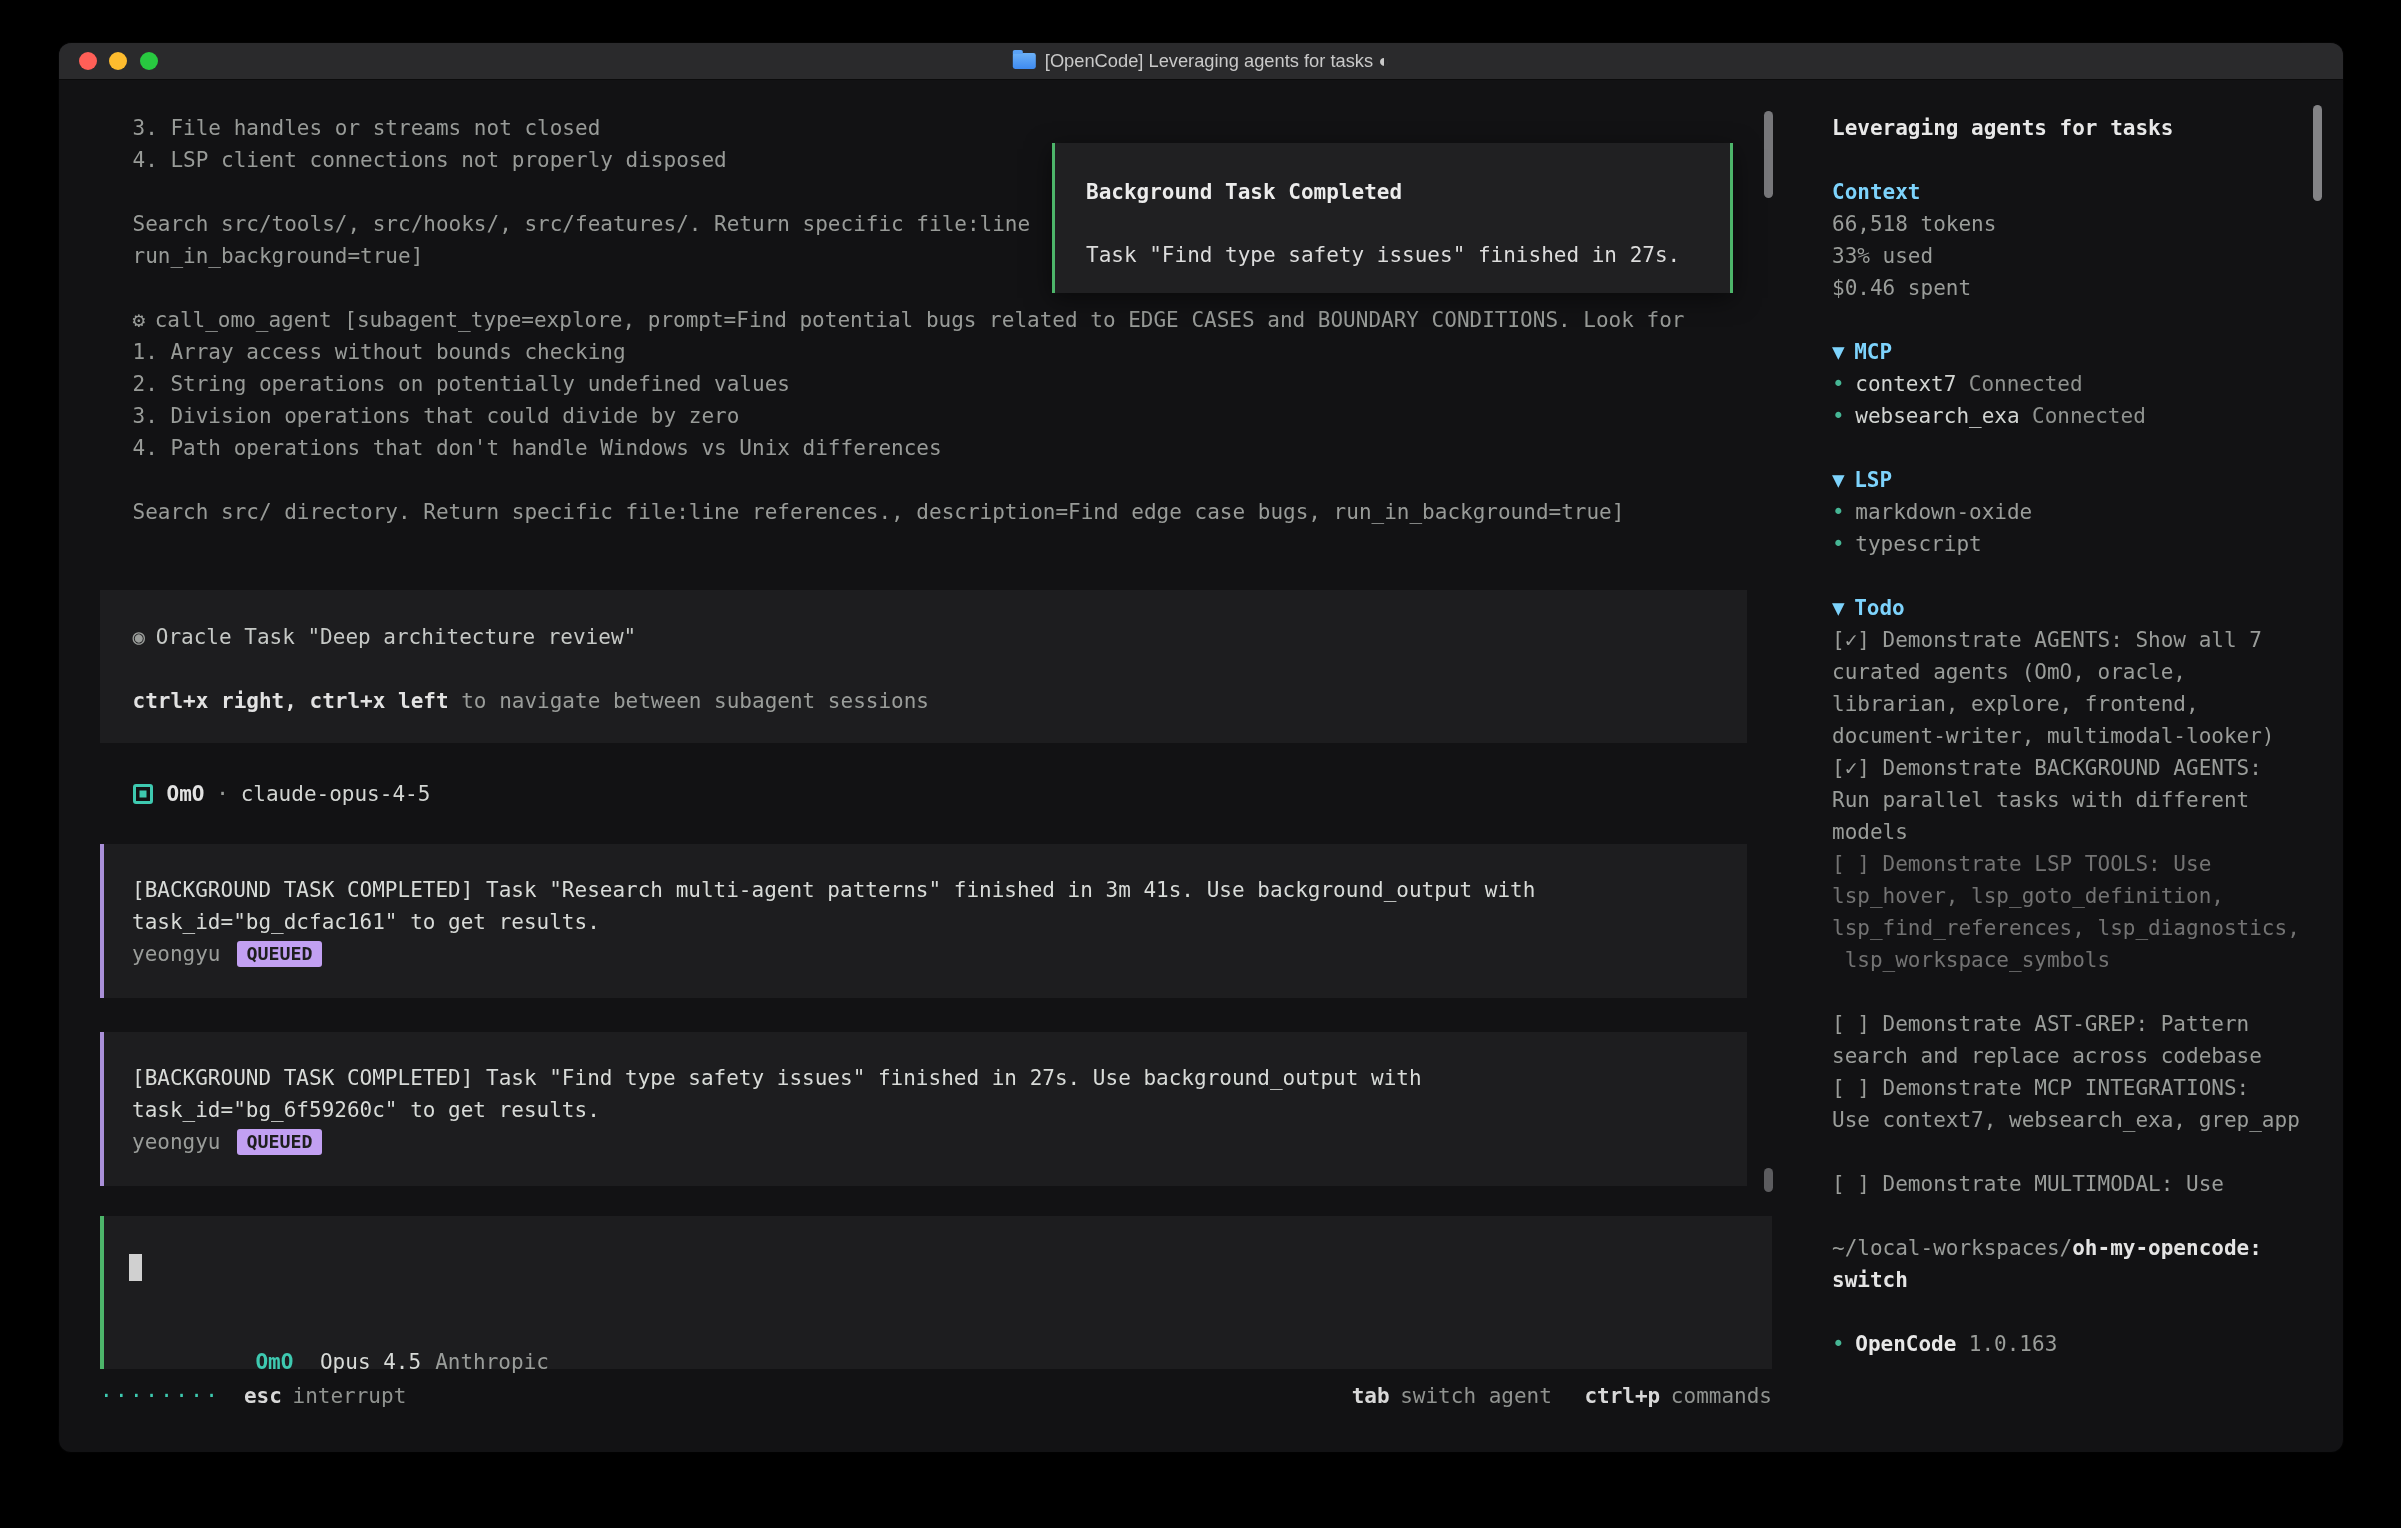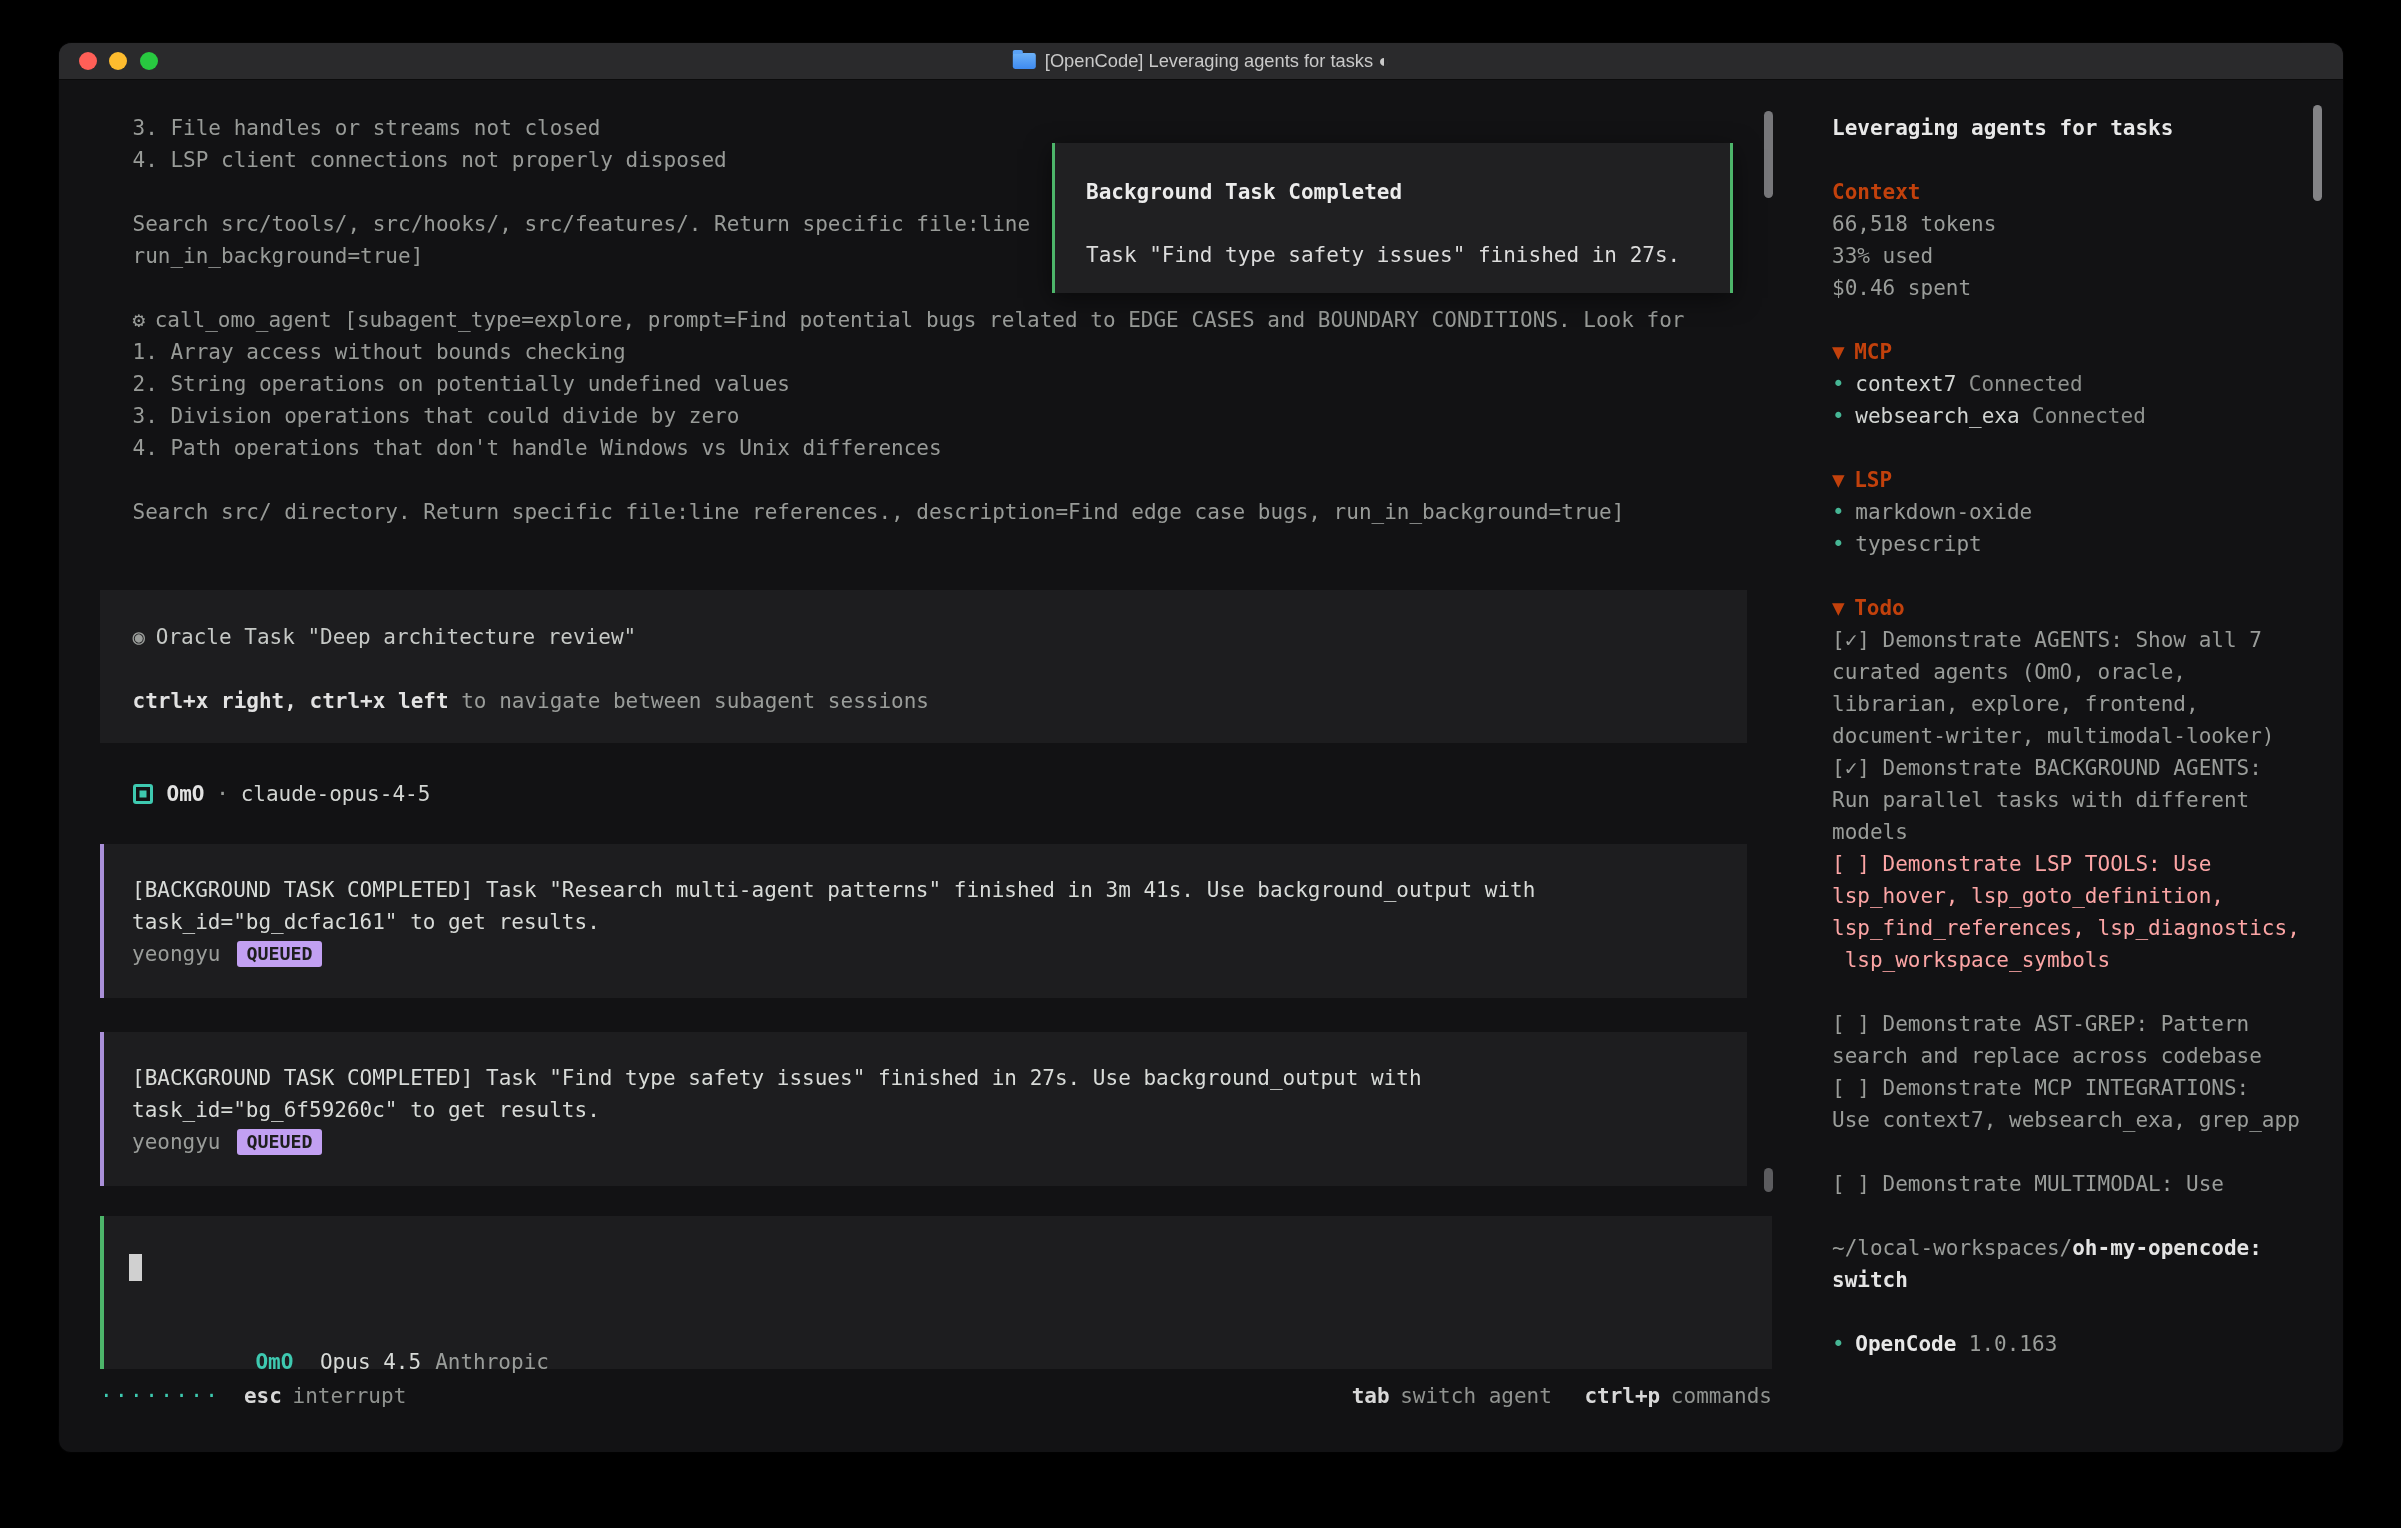--- a/index.html
+++ b/index.html
@@ -83,29 +83,29 @@
   .n-body { color:#dcdcdc; }
 
   .m-thumb1 { position:absolute; right:34px; top:31px; width:8.9px; height:87px;
               background:#77777a; border-radius:4.7px; }
   .m-thumb2 { position:absolute; right:34px; top:1088px; width:8.9px; height:23.6px;
               background:#5c5c5f; border-radius:4.7px; }
 
   
   .sidebar { flex:1; position:relative; padding:32px 17.7px 0 25px; overflow:hidden; }
   .sb-title { color:#e8e8e8; font-weight:bold; }
-  .sb-h { color:#c2410c; font-weight:bold; }
+  .sb-h { color:#7dd3fc; font-weight:bold; }
   .tri { margin-right:9.5px; }
   .bullet { color:#46b695; margin-right:10.6px; }
   .sb-gray { color:#9a9d9a; }
   .sb-name { color:#d2d5d2; }
   .sb-status { color:#8f928f; margin-left:12.4px; }
   .sb-lsp { color:#9a9d9a; }
   .todo-line { color:#9a9d9a; }
-  .todo-line.active { color:#fca5a5; }
+  .todo-line.active { color:#737373; }
   .ws-prefix { color:#9a9d9a; }
   .ws-repo { color:#e4e4e4; font-weight:bold; }
   .sb-ws2 { color:#e4e4e4; font-weight:bold; }
   .fname { color:#e8e8e8; font-weight:bold; }
   .fver { color:#9a9d9a; margin-left:12.4px; }
   .s-thumb { position:absolute; right:20.7px; top:25px; width:8.9px; height:96px;
              background:#838386; border-radius:4.7px; }
 </style>
 </head>
 <body>

